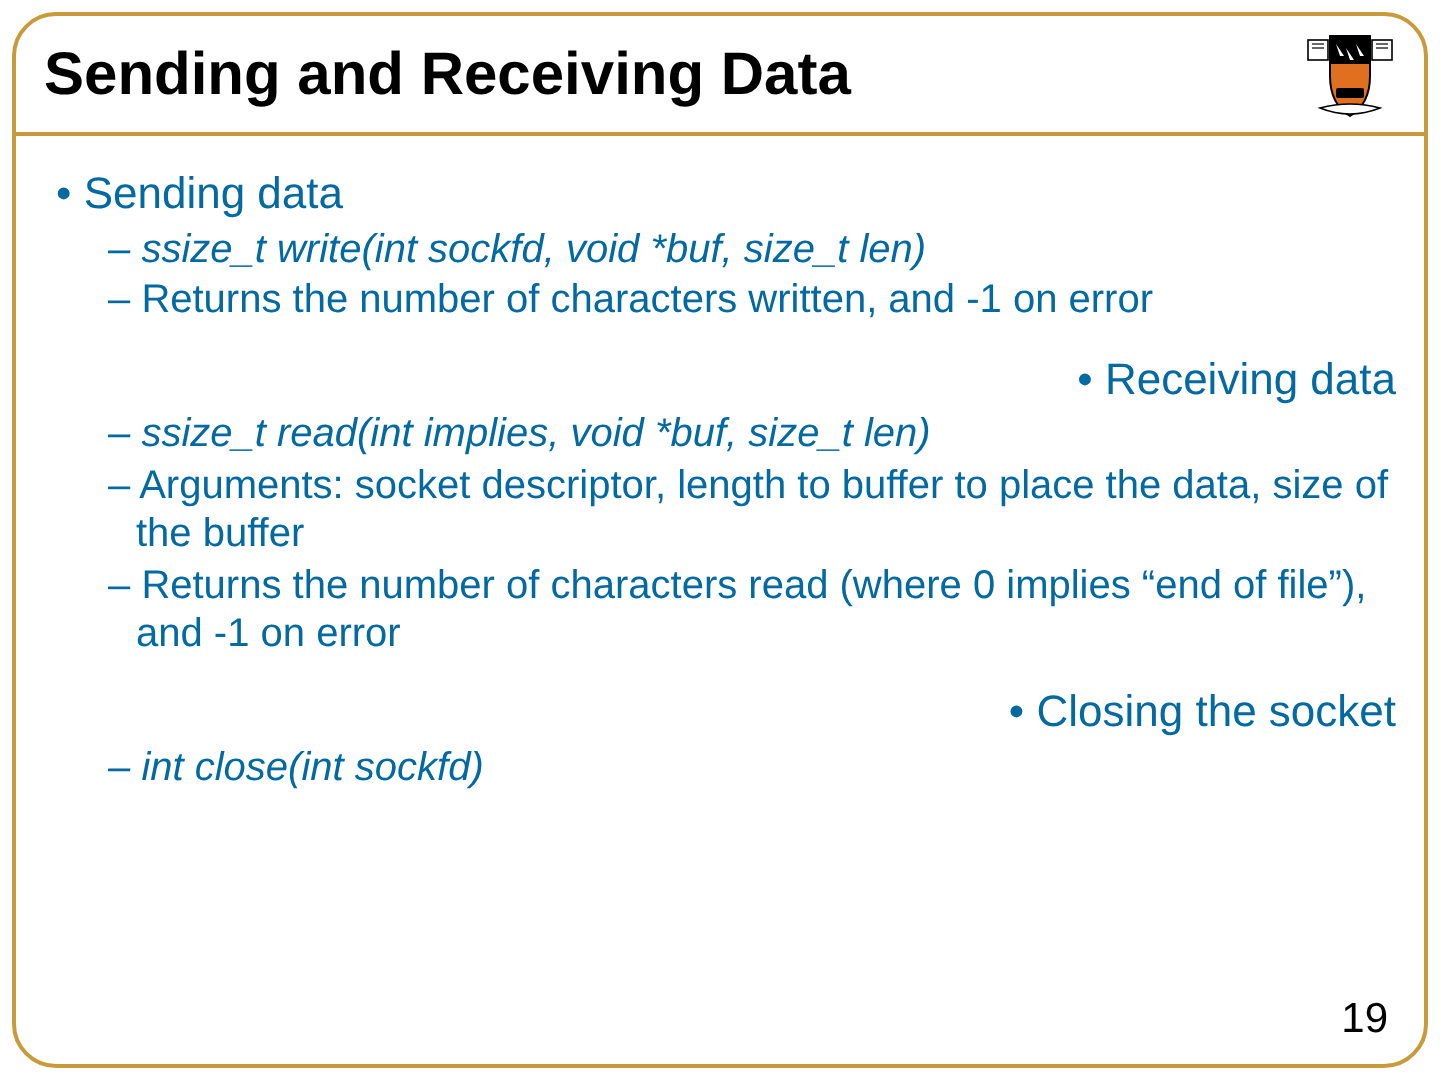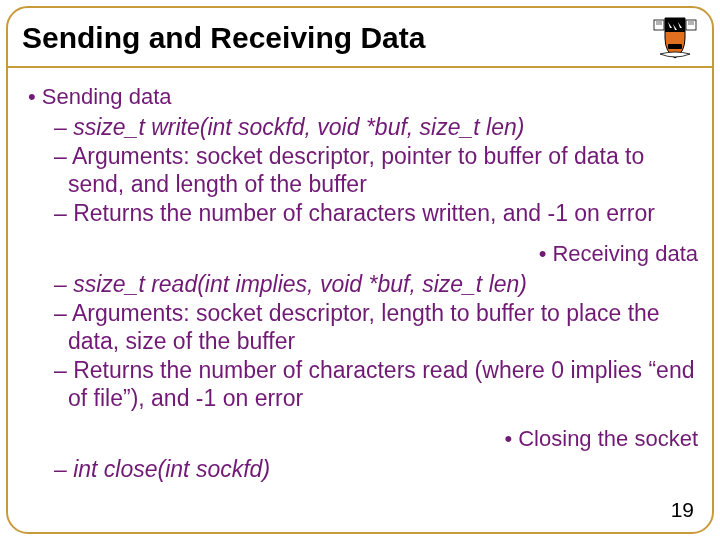--- a/index.html
+++ b/index.html
@@ -37,33 +37,33 @@
     width: 50px;
     height: 48px;
     display: flex;
     align-items: center;
     justify-content: center;
   }
   .logo svg { width: 50px; height: 48px; }
   .content {
     padding: 10px 14px 0 20px;
     font-size: 22px;
-    color: #701a75;
+    color: #0369a1;
     line-height: 1.22;
   }
   .bullet-1 {
     margin-top: 6px;
     margin-bottom: 2px;
   }
   .bullet-1::before {
     content: "• ";
   }
   .sub {
     padding-left: 26px;
-    font-size: 23px;
+    font-size: 20px;
     line-height: 1.22;
   }
   .sub-item {
     text-indent: -14px;
     padding-left: 14px;
     margin-bottom: 1px;
   }
   .sub-item::before {
     content: "– ";
   }
@@ -100,21 +100,20 @@
         <path d="M10 40 Q25 36 40 40 Q25 46 10 40 Z" fill="#fff" stroke="#000" stroke-width="0.8"></path>
       </svg>
     </div>
   </div>
 
   <div class="content">
 
     <div class="bullet-1">Sending data</div>
     <div class="sub">
       <div class="sub-item italic">ssize_t write(int sockfd, void *buf, size_t len)</div>
-      <div class="sub-item">Arguments: socket descriptor, pointer to buffer of data to send, and length of the buffer</div>
       <div class="sub-item">Returns the number of characters written, and -1 on error</div>
     </div>
 
     <div class="bullet-1 section-gap">Receiving data</div>
     <div class="sub">
       <div class="sub-item italic">ssize_t read(int implies, void *buf, size_t len)</div>
       <div class="sub-item">Arguments: socket descriptor, length to buffer to place the data, size of the buffer</div>
       <div class="sub-item">Returns the number of characters read (where 0 implies “end of file”), and -1 on error</div>
     </div>
 

